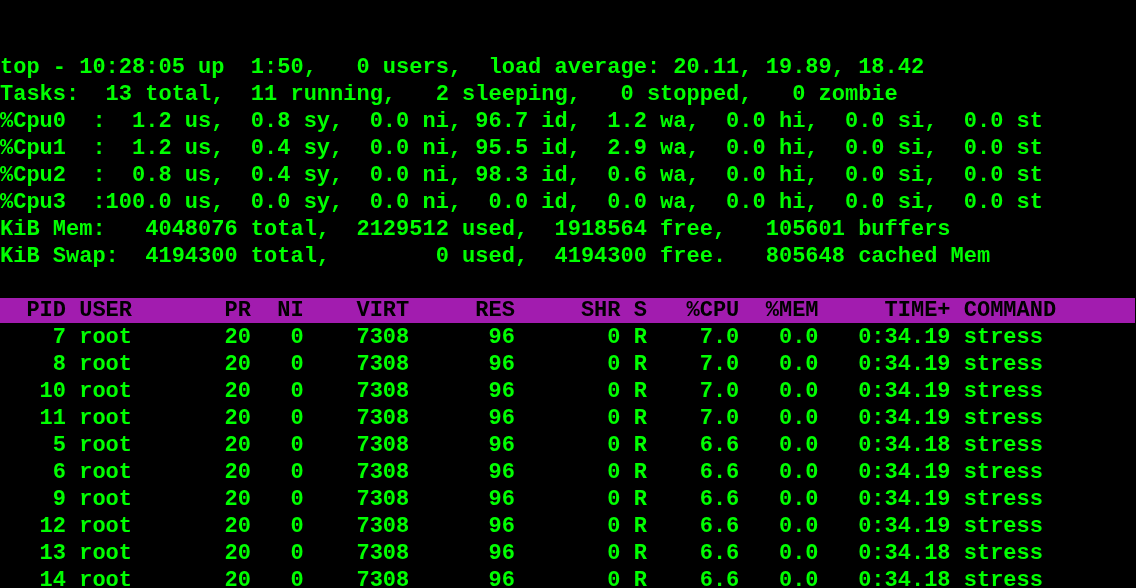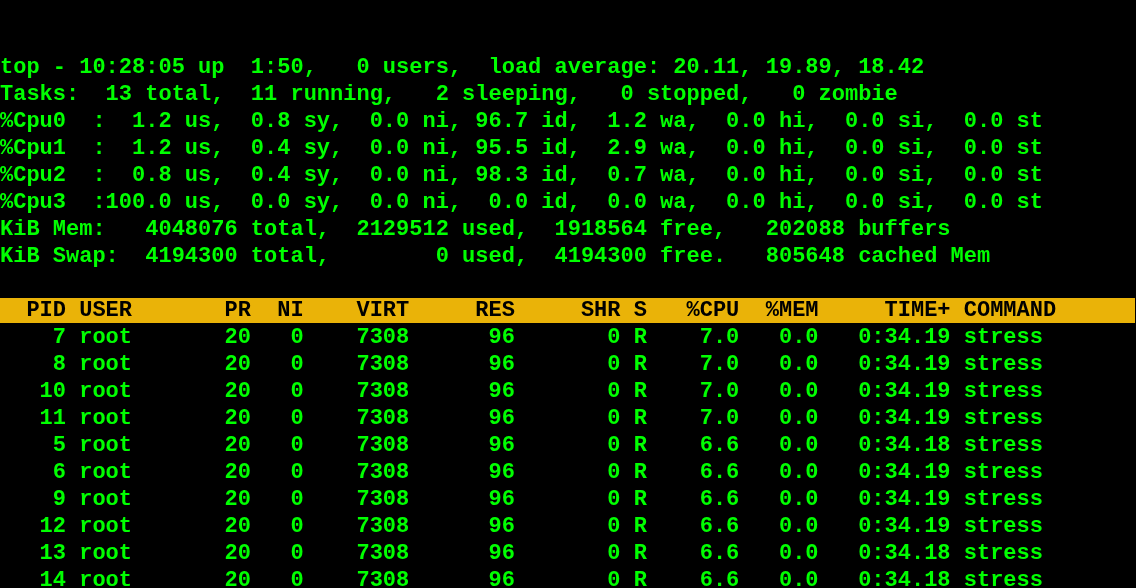--- a/index.html
+++ b/index.html
@@ -1,30 +1,30 @@
 <!DOCTYPE html>
 <html><head>
 <meta charset="utf-8">
 <style>
   html,body{margin:0;padding:0;background:#000;color:#00ff00;font-family:"Courier New",Courier,monospace;
     font-size:22px;line-height:27px;font-weight:bold;}
   .wrap{width:1136px;height:588px;overflow:hidden;white-space:pre;}
-  .hdr{background:#eab308;color:#000;text-align:right;}
+  .hdr{background:#a21caf;color:#000;text-align:right;}
 </style>
 </head>
 <body>
 <div class="wrap">
 
 <span>top - 10:28:05 up  1:50,   0 users,  load average: 20.11, 19.89, 18.42</span>
 <span>Tasks:  13 total,  11 running,   2 sleeping,   0 stopped,   0 zombie</span>
 <span>%Cpu0  :  1.2 us,  0.8 sy,  0.0 ni, 96.7 id,  1.2 wa,  0.0 hi,  0.0 si,  0.0 st</span>
 <span>%Cpu1  :  1.2 us,  0.4 sy,  0.0 ni, 95.5 id,  2.9 wa,  0.0 hi,  0.0 si,  0.0 st</span>
-<span>%Cpu2  :  0.8 us,  0.4 sy,  0.0 ni, 98.3 id,  0.7 wa,  0.0 hi,  0.0 si,  0.0 st</span>
+<span>%Cpu2  :  0.8 us,  0.4 sy,  0.0 ni, 98.3 id,  0.6 wa,  0.0 hi,  0.0 si,  0.0 st</span>
 <span>%Cpu3  :100.0 us,  0.0 sy,  0.0 ni,  0.0 id,  0.0 wa,  0.0 hi,  0.0 si,  0.0 st</span>
-<span>KiB Mem:   4048076 total,  2129512 used,  1918564 free,   202088 buffers</span>
+<span>KiB Mem:   4048076 total,  2129512 used,  1918564 free,   105601 buffers</span>
 <span>KiB Swap:  4194300 total,        0 used,  4194300 free.   805648 cached Mem</span>
 <span> </span>
 <span class="hdr" id="hdr">  PID USER       PR  NI    VIRT     RES     SHR S   %CPU  %MEM     TIME+ COMMAND      </span>
 <div id="tbody">    7 root       20   0    7308      96       0 R    7.0   0.0   0:34.19 stress
     8 root       20   0    7308      96       0 R    7.0   0.0   0:34.19 stress
    10 root       20   0    7308      96       0 R    7.0   0.0   0:34.19 stress
    11 root       20   0    7308      96       0 R    7.0   0.0   0:34.19 stress
     5 root       20   0    7308      96       0 R    6.6   0.0   0:34.18 stress
     6 root       20   0    7308      96       0 R    6.6   0.0   0:34.19 stress
     9 root       20   0    7308      96       0 R    6.6   0.0   0:34.19 stress

